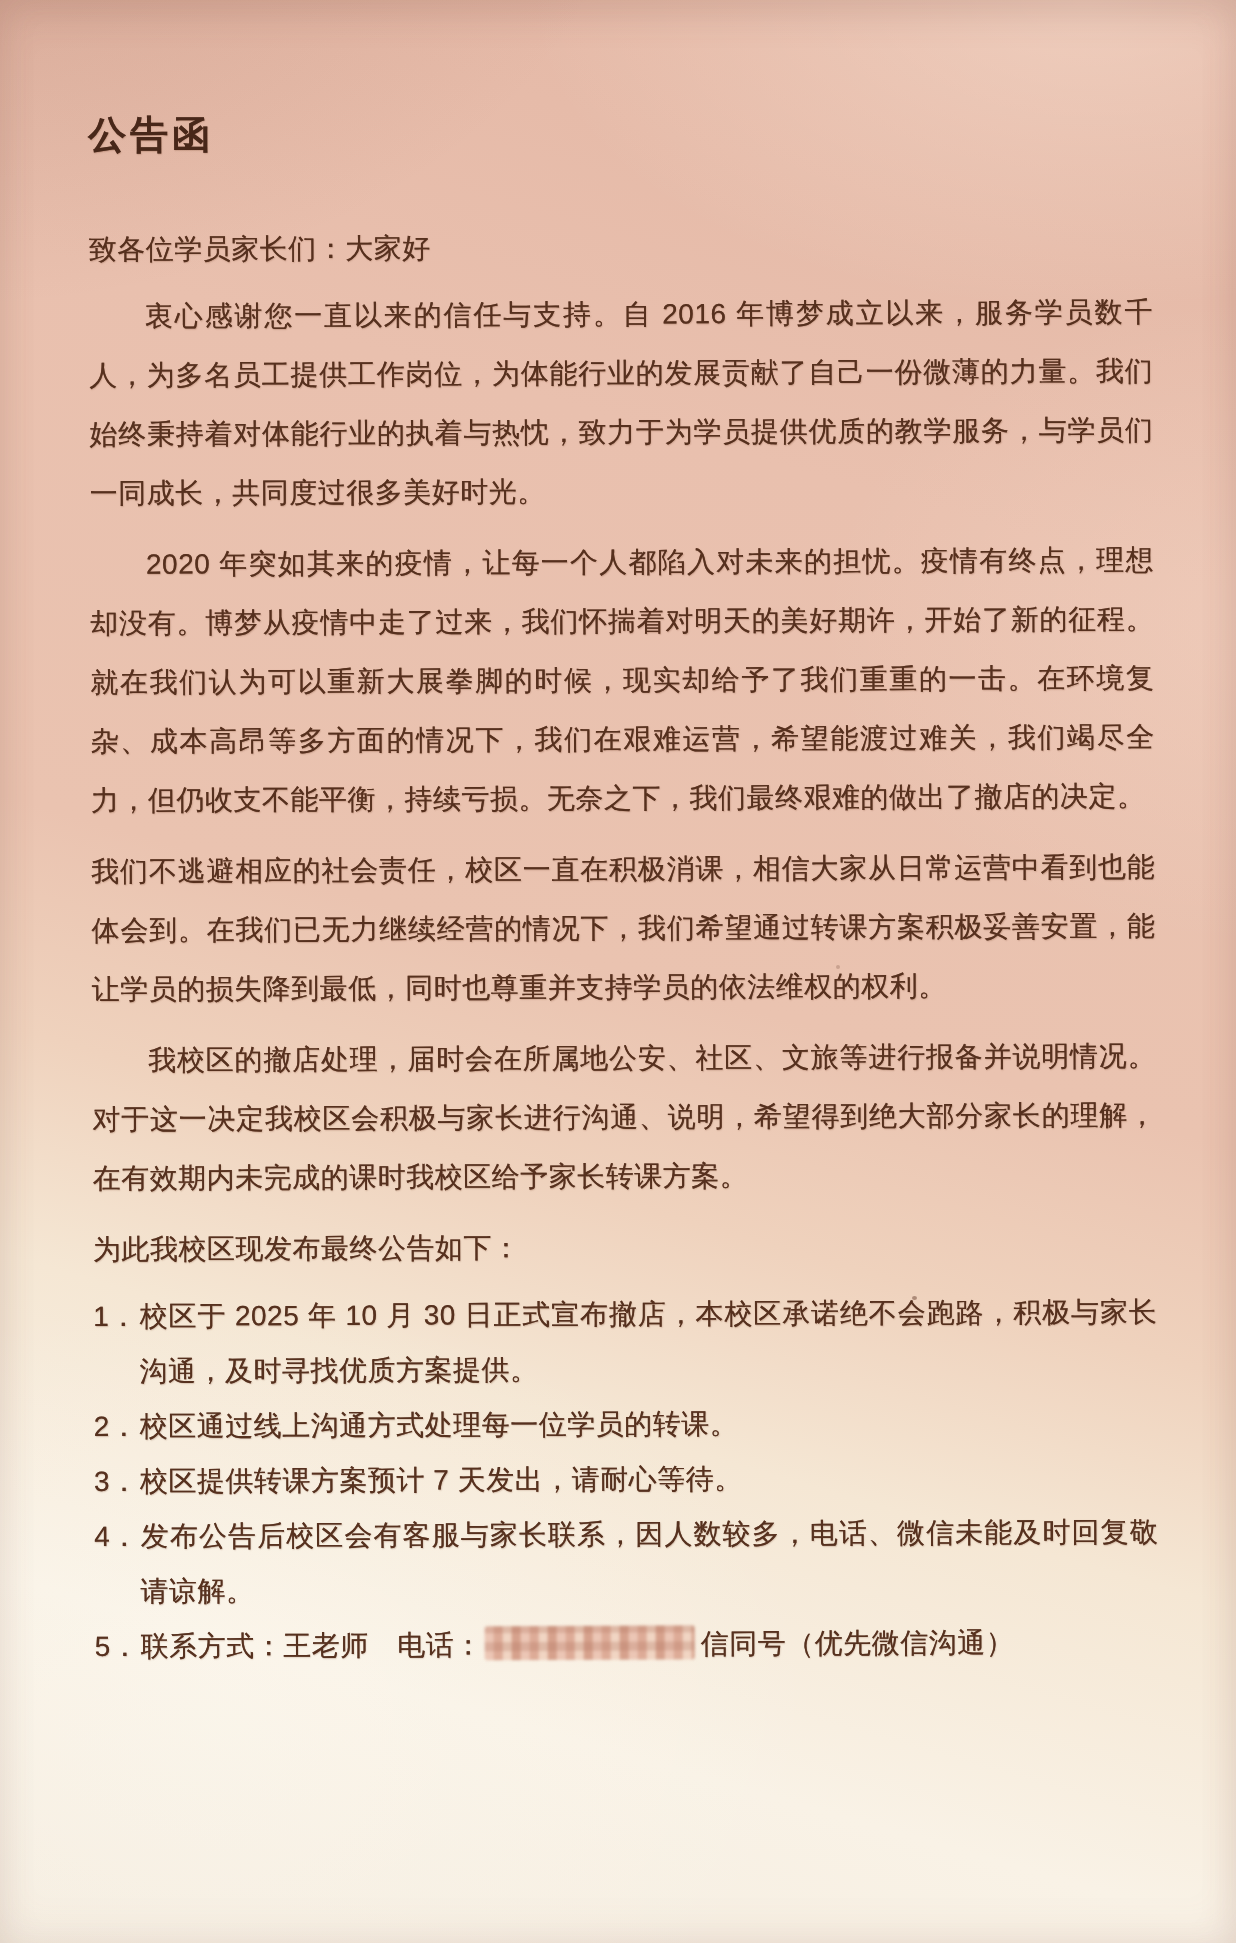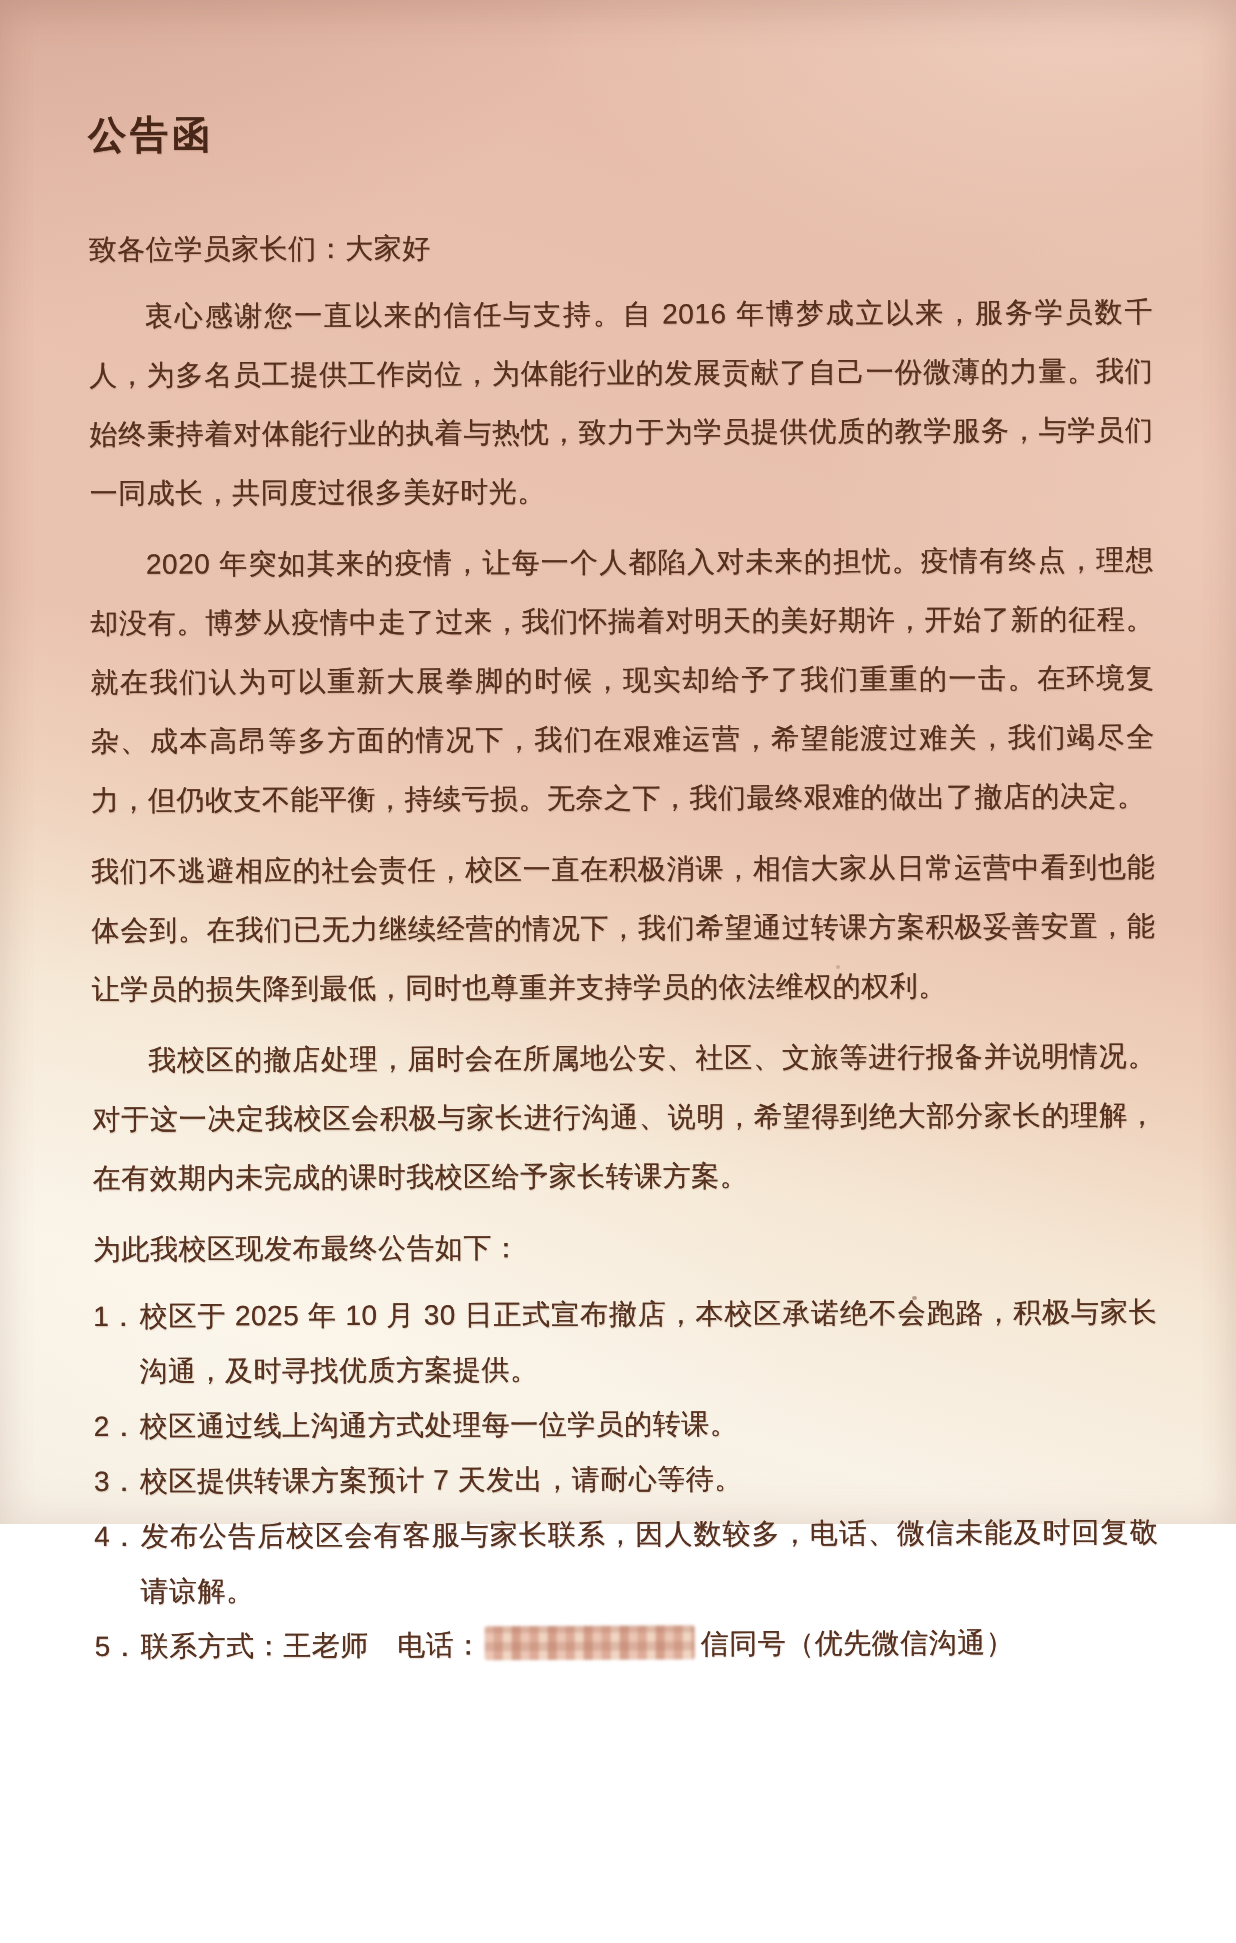--- a/index.html
+++ b/index.html
@@ -2,21 +2,21 @@
 <html><head>
 <meta charset="utf-8">
 <style>
   html,body{margin:0;padding:0;}
   body{
     width:1236px;height:1943px;overflow:hidden;
     font-family:"Liberation Sans","DejaVu Sans",sans-serif;
   }
   
   .photo{
-    position:relative;width:1236px;height:1524px;
+    position:relative;width:1236px;height:1943px;
     background:
       radial-gradient(900px 500px at 88% 0%, rgba(255,238,224,.40), transparent 62%),
       radial-gradient(1200px 800px at -5% -8%, rgba(140,80,62,.20), transparent 58%),
       radial-gradient(700px 500px at 103% 32%, rgba(255,236,221,.22), transparent 65%),
       linear-gradient(196deg,
         #e3b6a4 0%, #e9c0ae 26%, #eac3b0 50%,
         #efd2bd 60%, #f5e7d4 70%, #f9f2e6 84%, #f4ecdf 100%);
     box-shadow: inset 0 14px 36px rgba(120,70,55,.16), inset 0 -12px 40px rgba(150,105,85,.08);
   }
   .glare{

